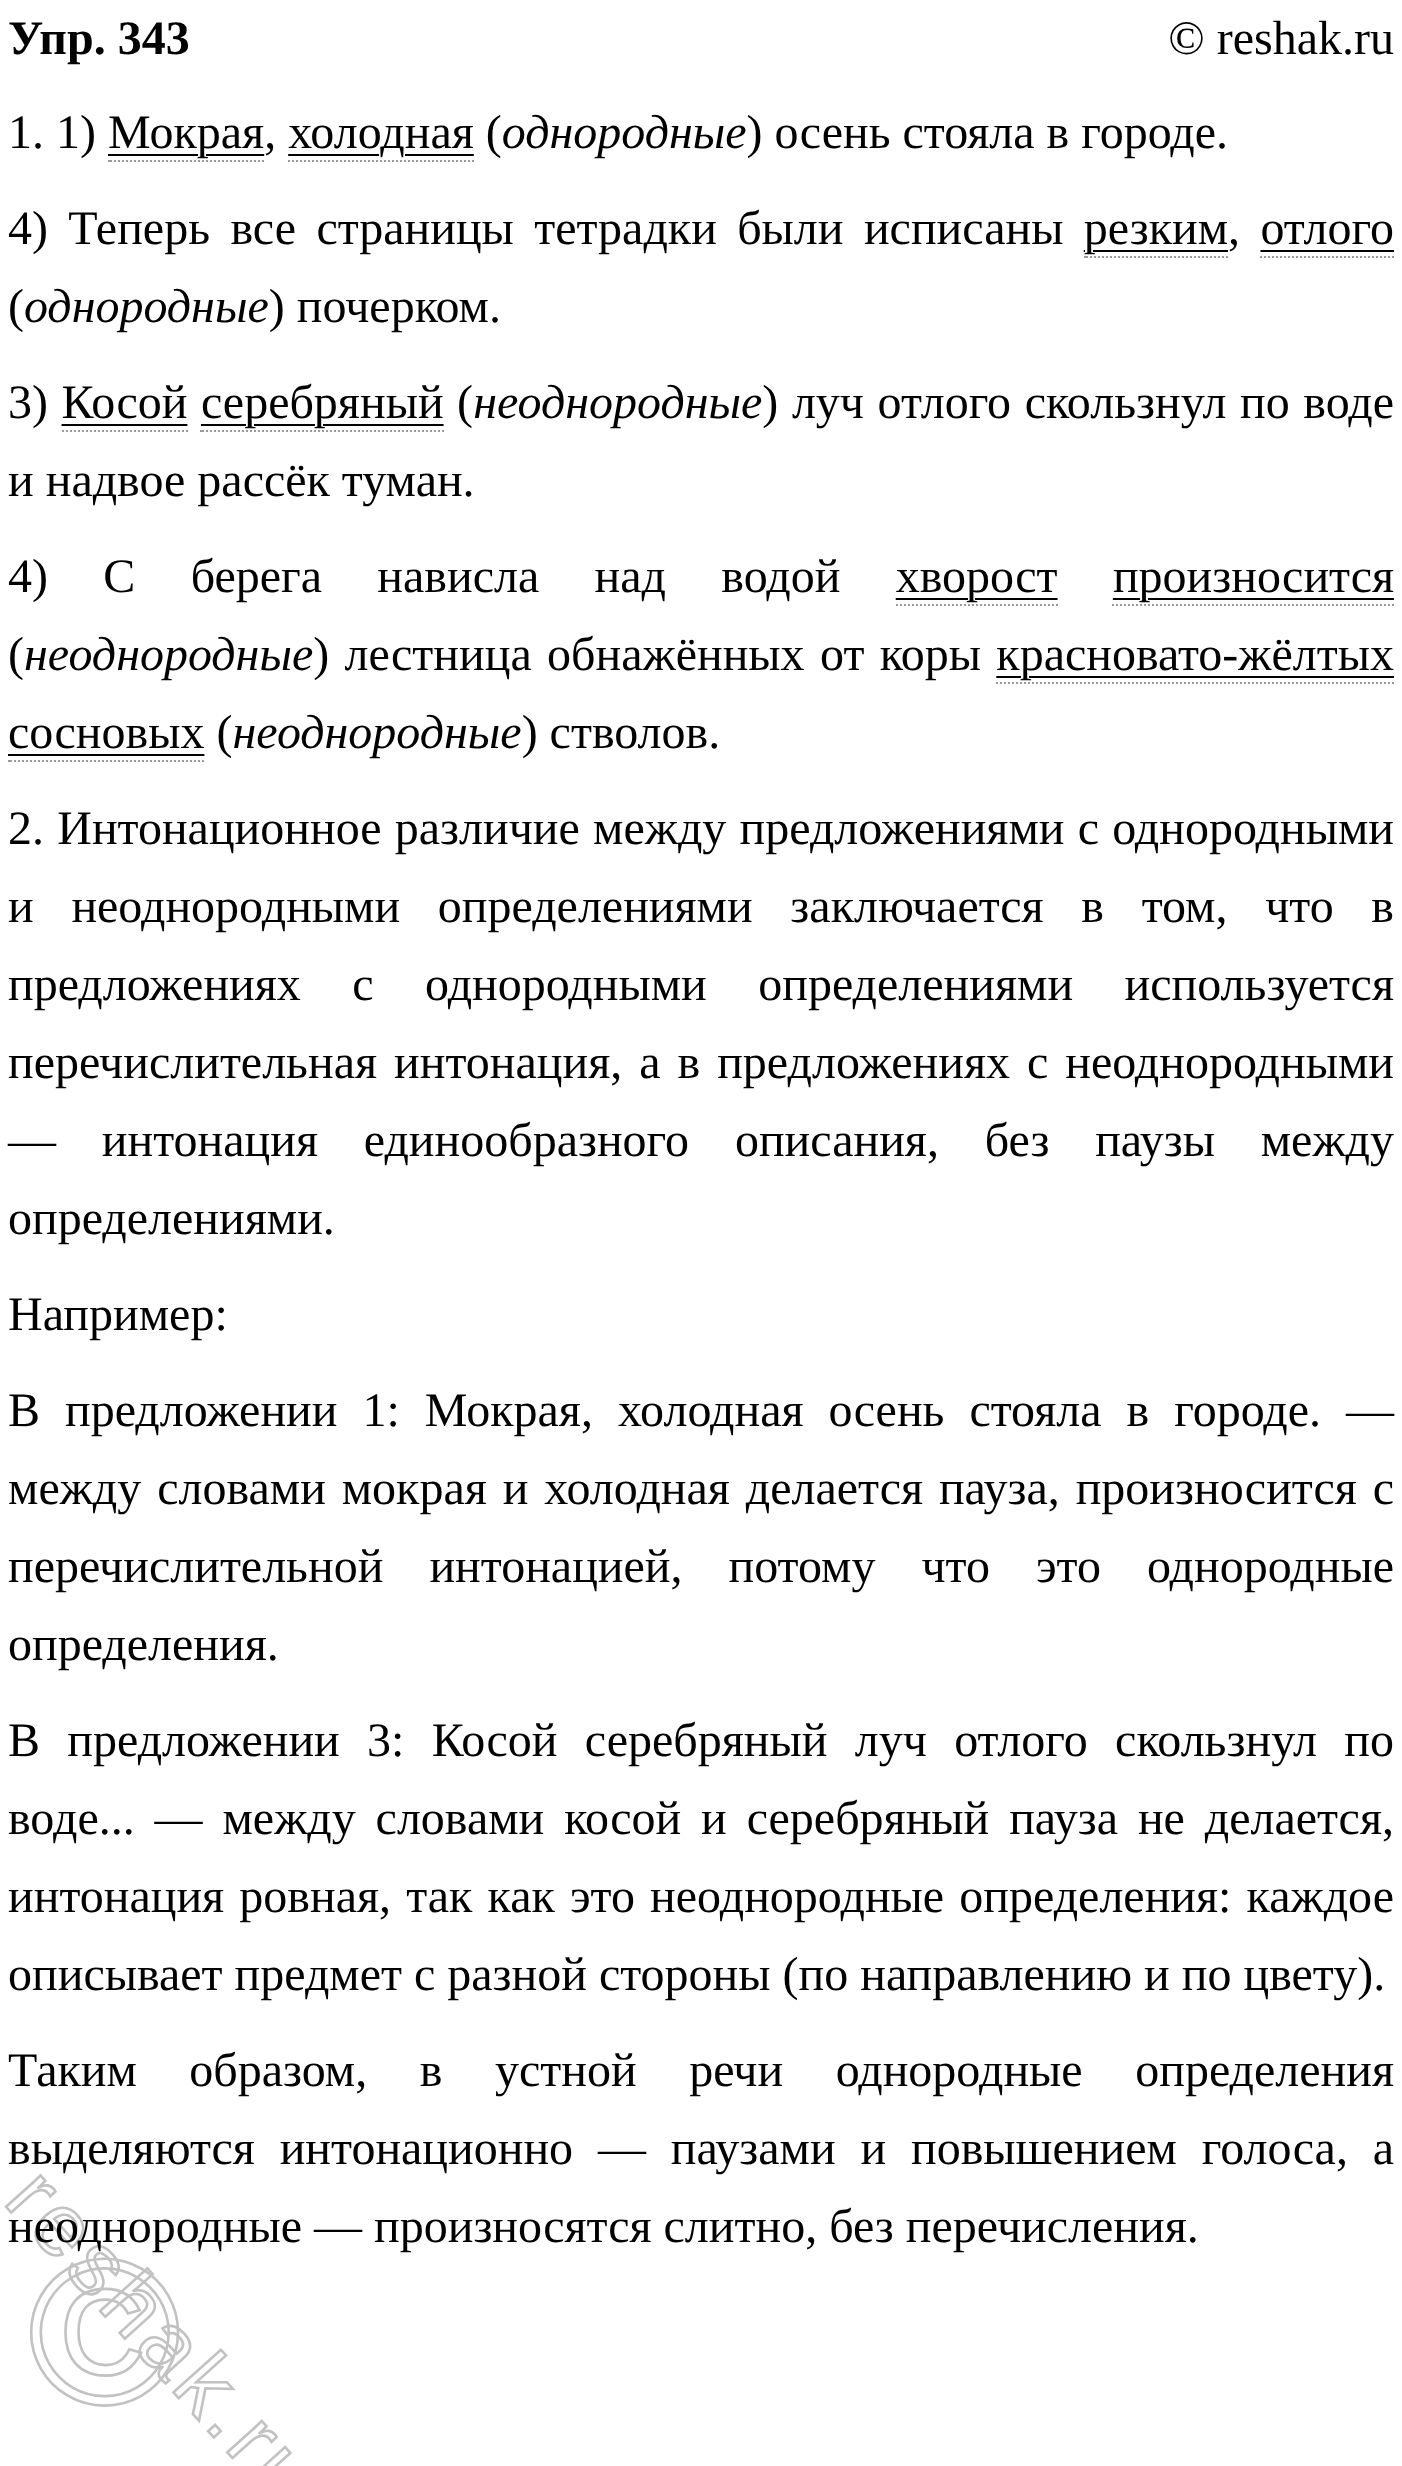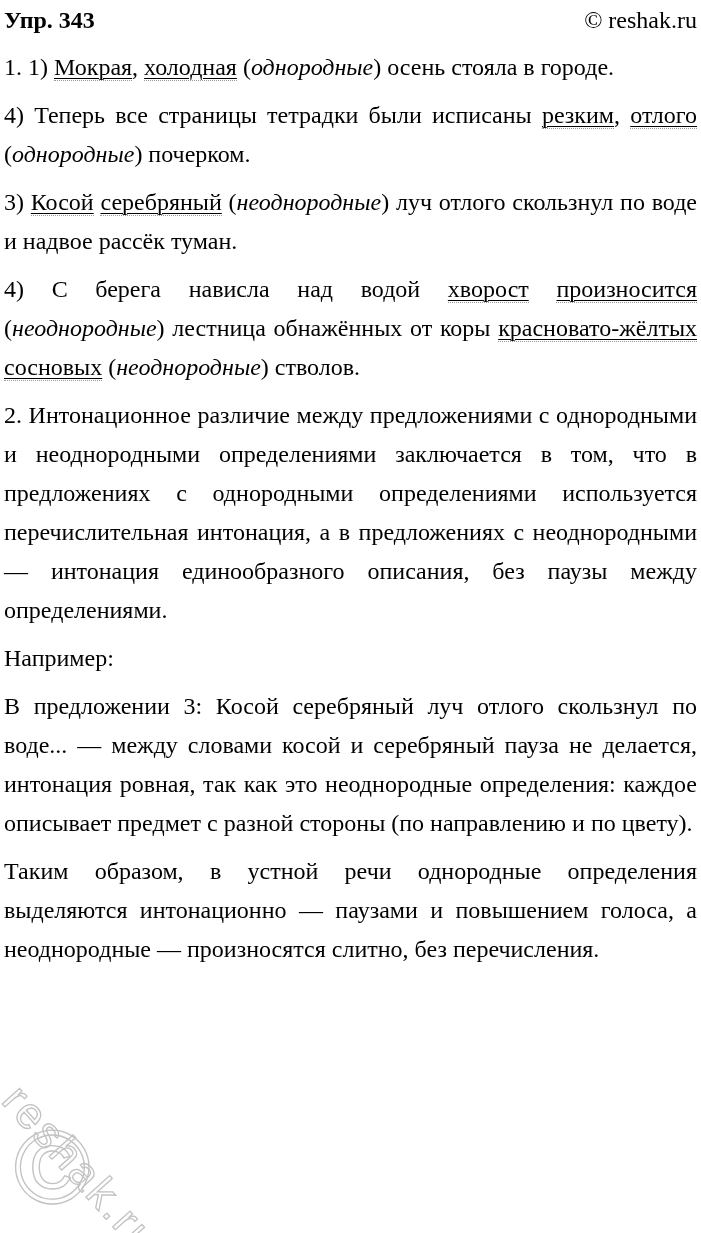--- a/index.html
+++ b/index.html
@@ -91,16 +91,17 @@
     <span class="exercise">Упр. 343</span>
     <span class="copyright">© reshak.ru</span>
   </div>
   <div class="content">
       <p class="para"><span>1. 1) </span><span class="u">Мокрая</span><span>, </span><span class="u">холодная</span><span> (</span><span class="i">однородные</span><span>) осень стояла в городе.</span></p>
       <p class="para"><span>4) Теперь все страницы тетрадки были исписаны </span><span class="u">резким</span><span>, </span><span class="u">отлого</span><span> (</span><span class="i">однородные</span><span>) почерком.</span></p>
       <p class="para"><span>3) </span><span class="u">Косой</span><span> </span><span class="u">серебряный</span><span> (</span><span class="i">неоднородные</span><span>) луч отлого скользнул по воде и надвое рассёк туман.</span></p>
       <p class="para"><span>4) С берега нависла над водой </span><span class="u">хворост</span><span> </span><span class="u">произносится</span><span> (</span><span class="i">неоднородные</span><span>) лестница обнажённых от коры </span><span class="u">красновато-жёлтых</span><span> </span><span class="u">сосновых</span><span> (</span><span class="i">неоднородные</span><span>) стволов.</span></p>
       <p class="para"><span>2. Интонационное различие между предложениями с однородными и неоднородными определениями заключается в том, что в предложениях с однородными определениями используется перечислительная интонация, а в предложениях с неоднородными — интонация единообразного описания, без паузы между определениями.</span></p>
       <p class="para"><span>Например:</span></p>
+      <p class="para"><span>В предложении 1: Мокрая, холодная осень стояла в городе. — между словами мокрая и холодная делается пауза, произносится с перечислительной интонацией, потому что это однородные определения.</span></p>
       <p class="para"><span>В предложении 3: Косой серебряный луч отлого скользнул по воде... — между словами косой и серебряный пауза не делается, интонация ровная, так как это неоднородные определения: каждое описывает предмет с разной стороны (по направлению и по цвету).</span></p>
       <p class="para"><span>Таким образом, в устной речи однородные определения выделяются интонационно — паузами и повышением голоса, а неоднородные — произносятся слитно, без перечисления.</span></p>
     </div>
 </div>
 
 </body></html>

